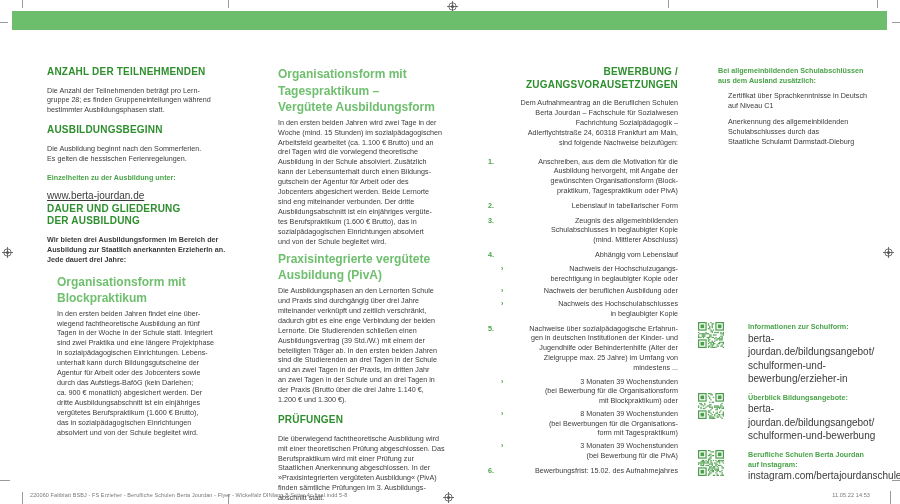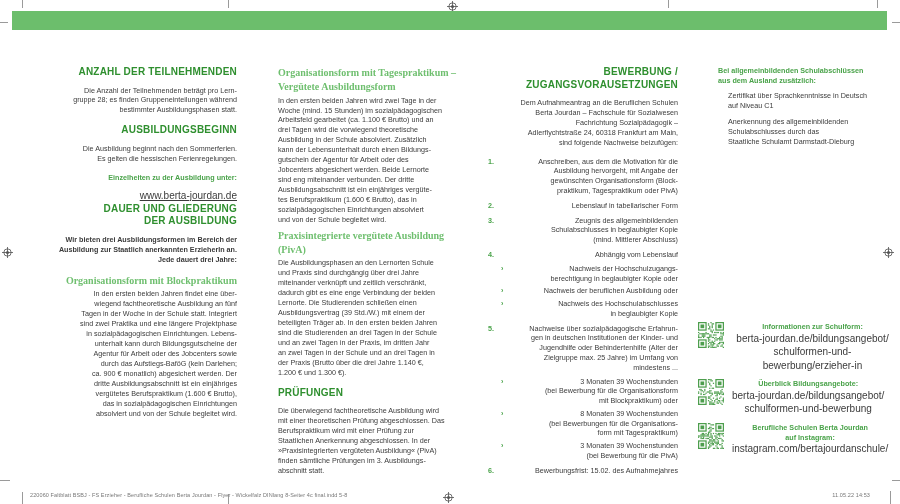--- a/index.html
+++ b/index.html
@@ -8,44 +8,44 @@
     font-family:"Liberation Sans", sans-serif;
     background:#ffffff;
     position:relative;
     overflow:hidden;
     color:var(--body,#3b3b3b);
   }
   .mark { position:absolute; background:#9a9a9a; }
   .reg { position:absolute; width:11px; height:11px; }
   .topbar { position:absolute; left:12px; top:11px; width:875px; height:19px; background:var(--bar,#6cbe6c); }
   .col { position:absolute; top:66px; }
-  #col1 { left:47px;  width:190px;text-align:right; }
+  #col1 { left:47px;  width:190px; }
   #col2 { left:278px; width:192px; }
   #col3 { left:488px; width:190px;text-align:right; }
   #col4 { left:698px; width:195px;margin-left:20px; }
   h2 {
     font-size:10px; letter-spacing:.2px; line-height:1.25;
     color:var(--heading,#2f8f2f); margin:0 0 7px 0; white-space:pre-line;
   }
   .gap-top { }
   .body { font-size:7.2px; line-height:1.38; white-space:pre-line; margin-bottom:9px; }
   .bold { font-weight:bold; }
   .note { color:var(--green,#4aa34a); font-weight:bold; font-size:7.2px; margin-bottom:3px; }
   .link { color:#3b3b3b; text-decoration:underline; font-size:10px; display:inline-block; margin-bottom:2px; cursor:pointer; }
   .indent { padding-left:10px; }
-  .sub { color:var(--subgreen,#6fbf6f); font-weight:bold; font-size:10px; line-height:1.38; white-space:pre-line; margin-bottom:2px;font-family:Liberation Serif, serif; }
+  .sub { color:var(--subgreen,#6fbf6f); font-weight:bold; font-size:12px; line-height:1.38; white-space:pre-line; margin-bottom:2px; }
   .li { position:relative; padding-left:13px; margin-bottom:5px; font-size:7.2px; line-height:1.36; }
   .li .num { position:absolute; left:0; top:0; color:var(--green,#4aa34a); font-weight:bold; }
   .li .t { white-space:pre-line; }
   .bullets { margin-top:4px; }
   .bullet { position:relative; padding-left:10px; margin-bottom:3px; font-size:7.2px; line-height:1.36; white-space:pre-line; }
   .bullet .chev { position:absolute; left:0; top:0; color:var(--green,#4aa34a); font-weight:bold; }
   .greenbold { color:var(--green,#4aa34a); font-weight:bold; font-size:7.2px; line-height:1.38; white-space:pre-line; margin-bottom:5px; }
   .qrblock { position:absolute; left:698px; top:322px; width:195px; }
-  .qrrow { display:flex; gap:8px; margin-bottom:7px; align-items:flex-start;text-align:center; }
+  .qrrow { display:flex; gap:24px; margin-bottom:7px; align-items:flex-start; }
   .qr { width:26px; height:26px; flex:none; background:#fff; }
   .qrlabel { color:var(--green,#4aa34a); font-weight:bold; font-size:7.2px; line-height:1.35; white-space:pre-line; }
   .qrurl { font-size:10px; line-height:1.35; white-space:pre-line; color:#3b3b3b; }
   .footer { position:absolute; top:492px; font-size:5.5px; color:#777; letter-spacing:.1px; }
   #footer-left { left:30px; }
   #footer-right { right:30px; }
 </style>
 </head>
 <body>
 

